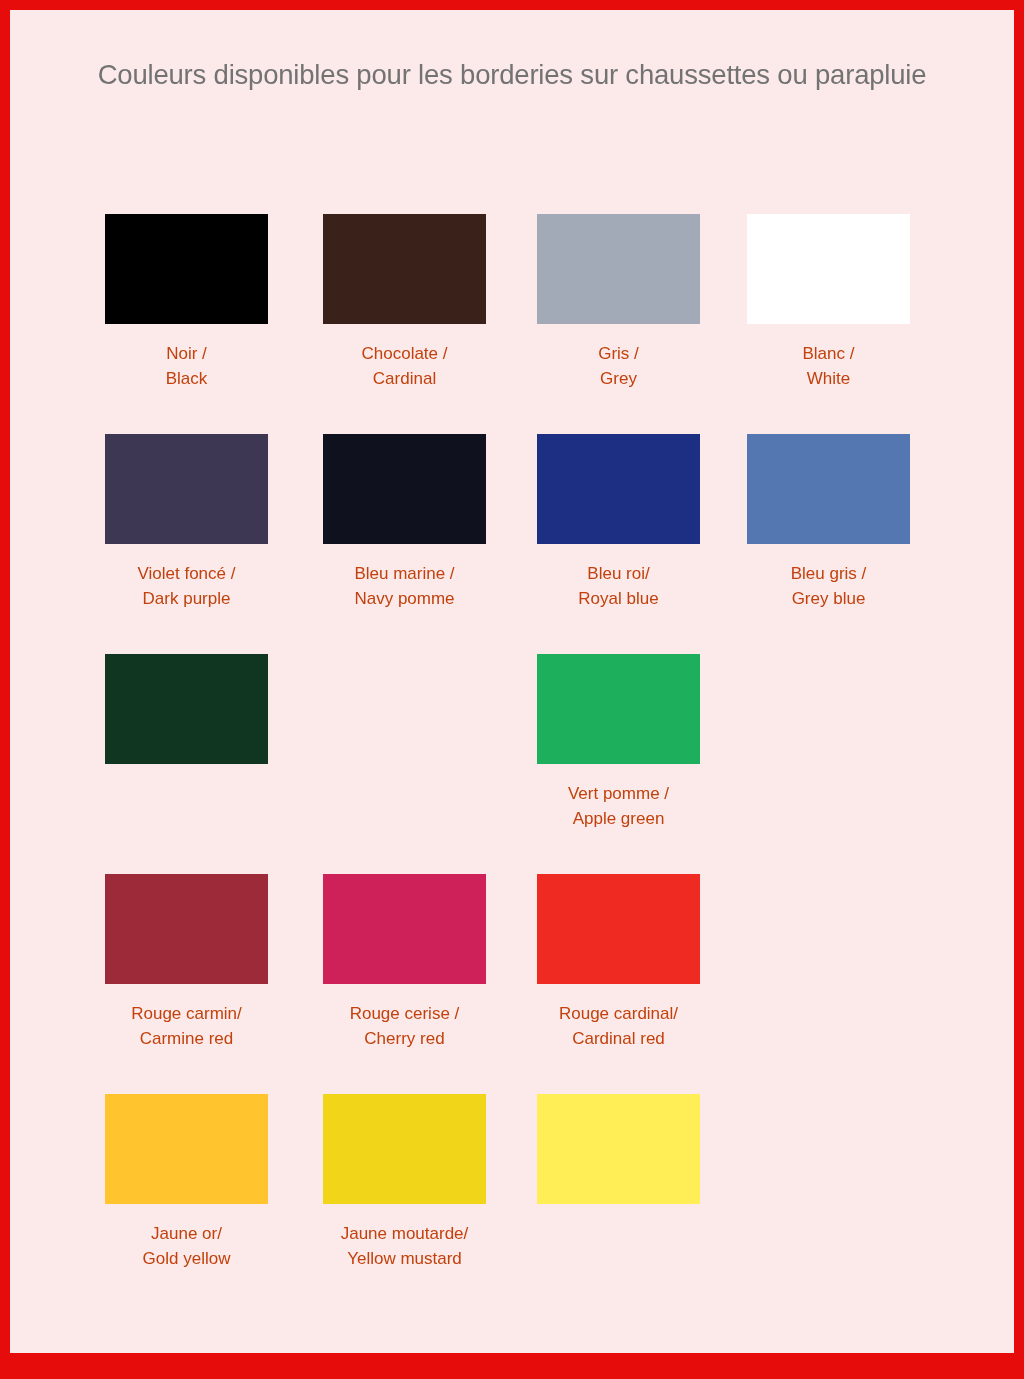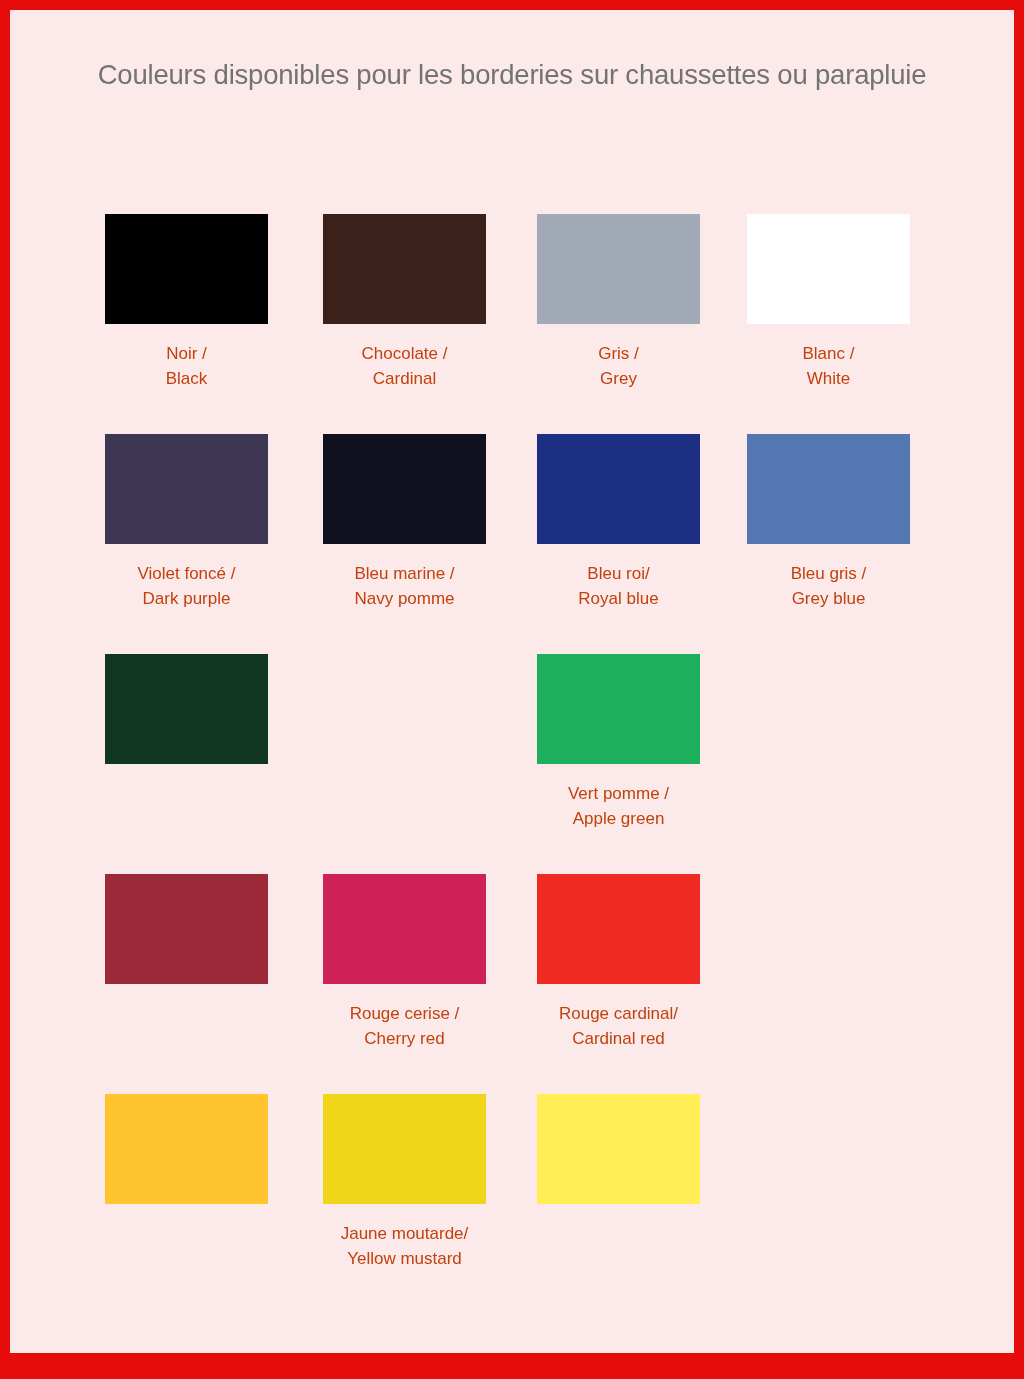--- a/index.html
+++ b/index.html
@@ -153,39 +153,47 @@
           <div class="swatch-chip" style="background: rgb(29, 175, 92);"></div>
           <div class="swatch-caption">
             <span class="caption-fr">Vert pomme /</span>
             <span class="caption-en">Apple green</span>
           </div>
         </div>
       </div>
       <div class="swatch-row">
         <div class="swatch-cell col-0">
           <div class="swatch-chip" style="background: rgb(156, 42, 57);"></div>
+          <div class="swatch-caption">
+            <span class="caption-fr">Rouge carmin/</span>
+            <span class="caption-en">Carmine red</span>
+          </div>
         </div>
         <div class="swatch-cell col-1">
           <div class="swatch-chip" style="background: rgb(206, 32, 89);"></div>
           <div class="swatch-caption">
             <span class="caption-fr">Rouge cerise /</span>
             <span class="caption-en">Cherry red</span>
           </div>
         </div>
         <div class="swatch-cell col-2">
           <div class="swatch-chip" style="background: rgb(238, 42, 34);"></div>
           <div class="swatch-caption">
             <span class="caption-fr">Rouge cardinal/</span>
             <span class="caption-en">Cardinal red</span>
           </div>
         </div>
       </div>
       <div class="swatch-row">
         <div class="swatch-cell col-0">
           <div class="swatch-chip" style="background: rgb(255, 196, 46);"></div>
+          <div class="swatch-caption">
+            <span class="caption-fr">Jaune or/</span>
+            <span class="caption-en">Gold yellow</span>
+          </div>
         </div>
         <div class="swatch-cell col-1">
           <div class="swatch-chip" style="background: rgb(240, 213, 24);"></div>
           <div class="swatch-caption">
             <span class="caption-fr">Jaune moutarde/</span>
             <span class="caption-en">Yellow mustard</span>
           </div>
         </div>
         <div class="swatch-cell col-2">
           <div class="swatch-chip" style="background: rgb(255, 238, 85);"></div>

